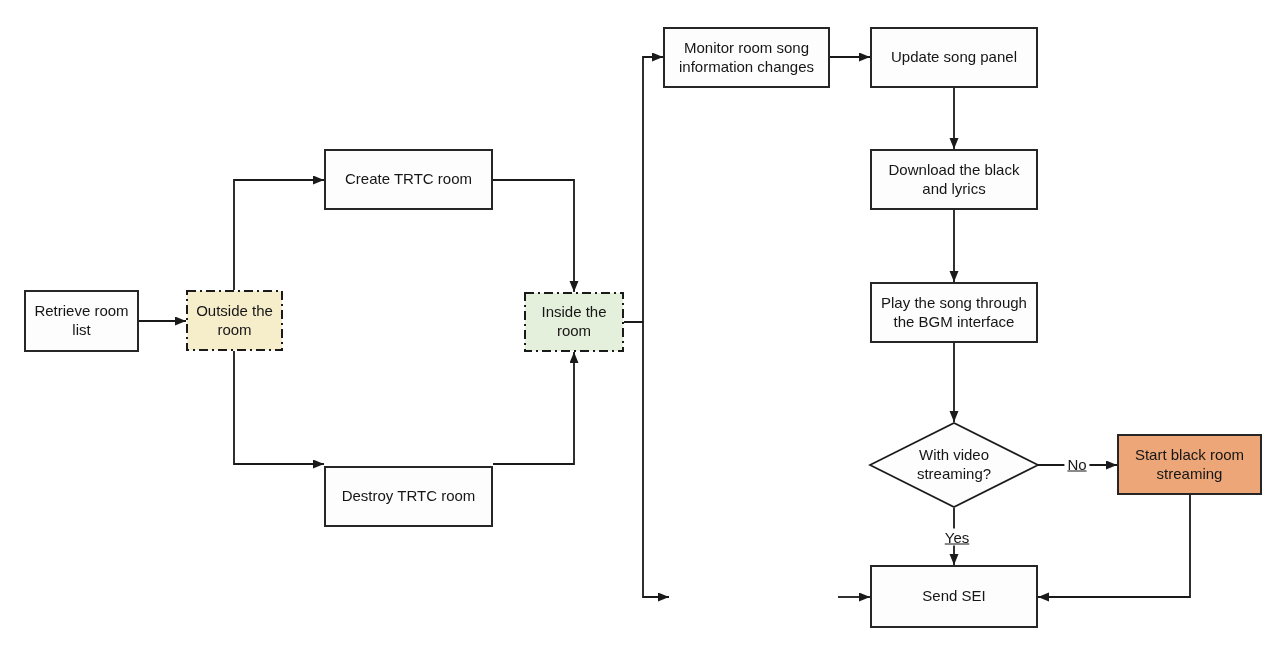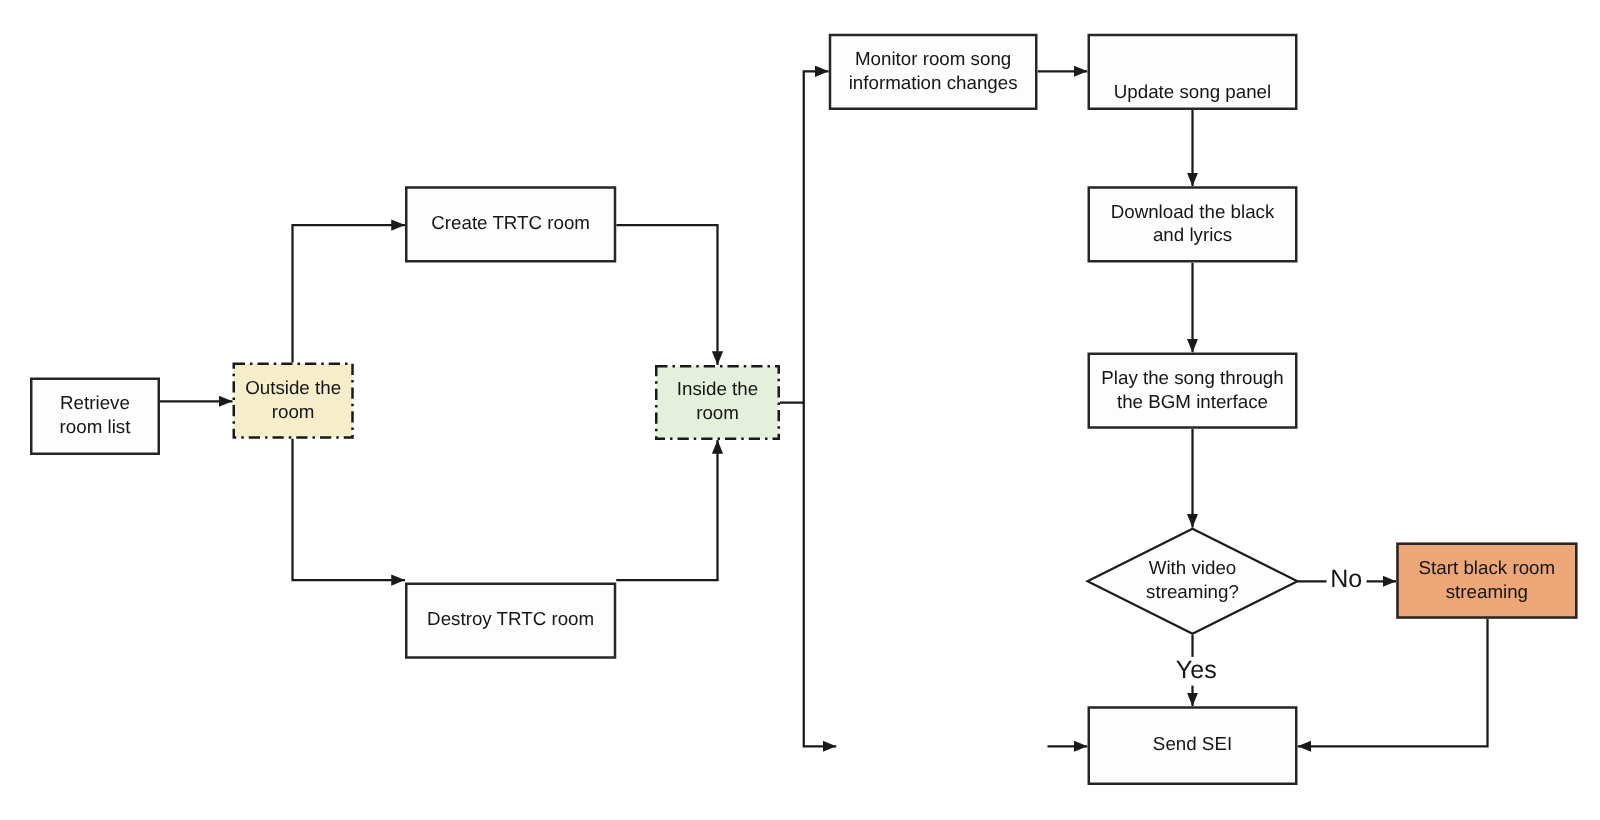--- a/index.html
+++ b/index.html
@@ -56,23 +56,24 @@
   .accent.small-leading { line-height: 1.22; }
   .ghost {
     background: transparent;
     border: none;
   }
   .edge-label {
     position: absolute;
     transform: translate(-50%, -50%);
     background: #ffffff;
     padding: 0 3px;
-    font-size: 20px;
+    font-size: 15px;
     color: #161616;
     white-space: nowrap;
+    text-decoration: underline;
   }
 </style>
 </head>
 <body>
 
 <div class="canvas">
 
   <svg class="edge-layer" viewBox="0 0 1280 656">
     <defs>
       <marker id="arrowhead" markerUnits="userSpaceOnUse" markerWidth="12" markerHeight="10" refX="11" refY="4.5" orient="auto">
@@ -95,21 +96,21 @@
     <polyline class="edge" points="954,508 954,565" marker-end="url(#arrowhead)"></polyline>
     <polyline class="edge" points="1190,495 1190,597 1038,597" marker-end="url(#arrowhead)"></polyline>
     <polyline class="edge" points="838,597 870,597" marker-end="url(#arrowhead)"></polyline>
 
     <rect class="shape dashdot" x="187" y="291" width="95" height="59" fill="var(--outside-fill)"></rect>
     <rect class="shape dashdot" x="525" y="293" width="98" height="58" fill="var(--inside-fill)"></rect>
 
     <polygon class="shape" style="stroke-width:1.7" points="870,465 954,423 1038,465 954,507" fill="var(--node-fill)"></polygon>
   </svg>
 
-  <div class="node box" style="left:24px; top:302px; width:104px; height:62px;">
+  <div class="node box" style="left:24px; top:290px; width:115px; height:62px;">
     <span>Retrieve room list</span>
   </div>
 
   <div class="node ghost" style="left:186px; top:290px; width:97px; height:61px;">
     <span>Outside the room</span>
   </div>
 
   <div class="node box" style="left:324px; top:149px; width:169px; height:61px;">
     <span>Create TRTC room</span>
   </div>
@@ -119,21 +120,21 @@
   </div>
 
   <div class="node ghost" style="left:524px; top:292px; width:100px; height:60px;justify-content:flex-end;">
     <span>Inside the room</span>
   </div>
 
   <div class="node box" style="left:663px; top:27px; width:167px; height:61px;">
     <span>Monitor room song information changes</span>
   </div>
 
-  <div class="node box" style="left:870px; top:27px; width:168px; height:61px;align-items:flex-end;">
+  <div class="node box" style="left:870px; top:27px; width:168px; height:61px;">
     <span>Update song panel</span>
   </div>
 
   <div class="node box" style="left:870px; top:149px; width:168px; height:61px;">
     <span>Download the black and lyrics</span>
   </div>
 
   <div class="node box" style="left:870px; top:282px; width:168px; height:61px;">
     <span>Play the song through the BGM interface</span>
   </div>

